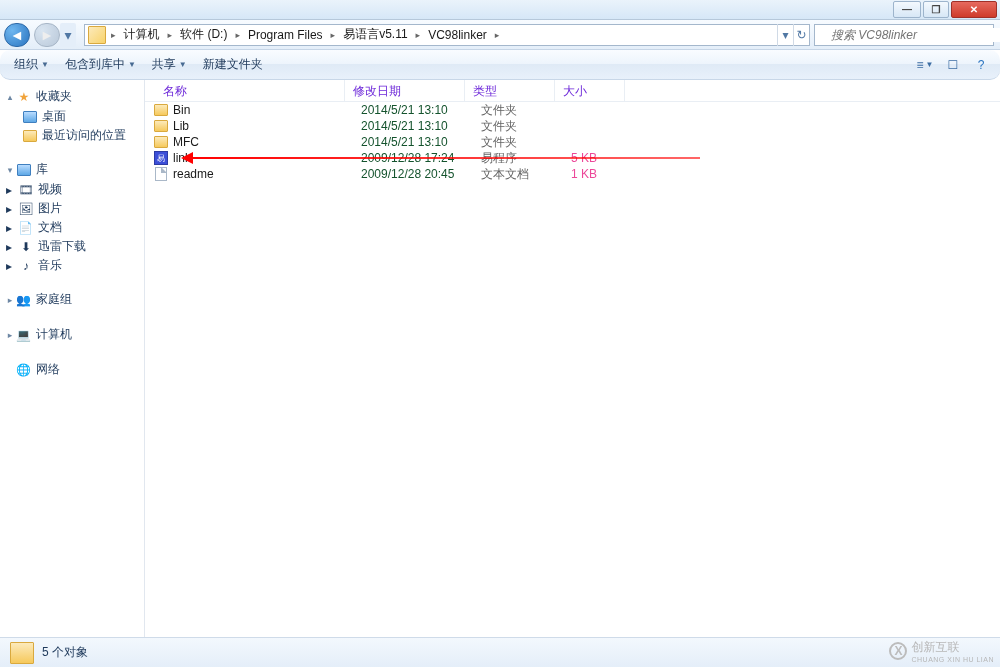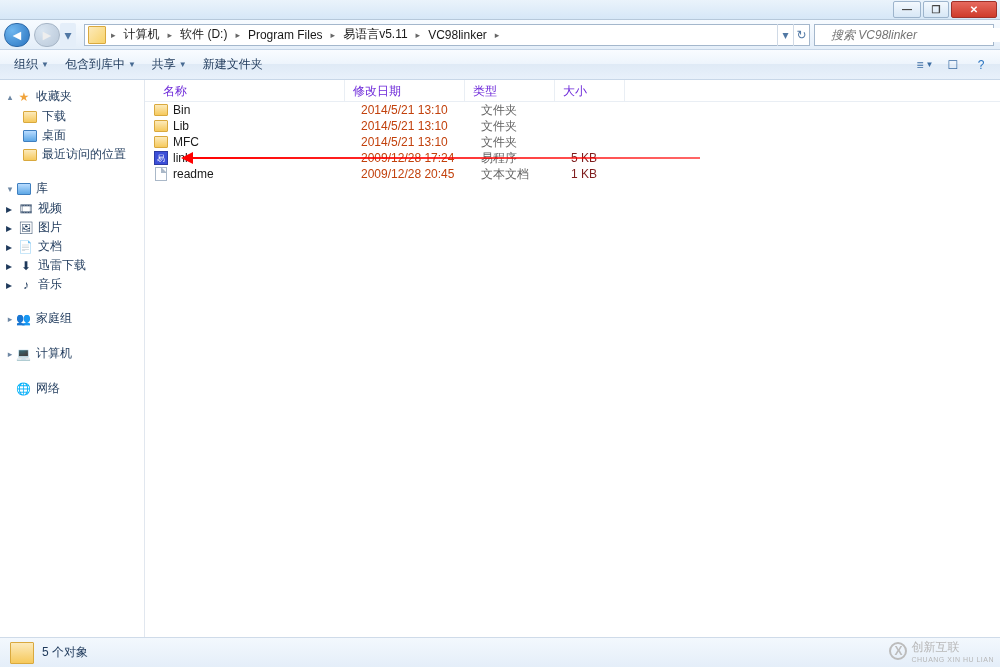--- a/index.html
+++ b/index.html
@@ -20,21 +20,21 @@
 .crumb-wrap { flex:1; height:22px; margin:0 4px 0 8px; background:#fff; border:1px solid #a4b7cc; display:flex; align-items:center; }
 .crumb-ico { width:18px; height:18px; margin:0 3px; background:linear-gradient(135deg,#fceabb,#f8d36b); border:1px solid #d9a93e; border-radius:1px; }
 .crumb { padding: 0 6px; height:100%; display:flex; align-items:center; color:#1a1a1a; }
 .crumb-sep { color:#666; padding:0 2px; font-size:9px;}
 .crumb-btn { width:16px; height:22px; border-left:1px solid #d0dae6; display:flex; align-items:center; justify-content:center; color:#5178a4;}
 .search-wrap { width:180px; height:22px; margin-right:6px; background:#fff; border:1px solid #a4b7cc; display:flex; align-items:center; }
 .search-wrap input { border:none; flex:1; padding:0 16px; font-style:italic; color:#777; outline:none; font-size:12px;}
 .search-ico { width:20px; display:flex; align-items:center; justify-content:center; color:#3c77b7; }
 
 
-.toolbar { height: 30px; background: linear-gradient(to bottom,#f9fcff 0%, #edf4fc 49%, #dfeaf6 50%, #e8f1fb 100%); border-bottom:1px solid #c8d7e8; display:flex; align-items:center; padding:0 6px; }
+.toolbar { height: 30px; background: linear-gradient(to bottom,#f9fcff 0%, #edf4fc 49%, #dfeaf6 50%, #e8f1fb 100%); border-bottom:1px solid #c8d7e8; display:flex; align-items:center; padding:0 6px;border-radius:10px; }
 .tbtn { padding: 0 8px; height:24px; display:flex; align-items:center; color:#1e395b; }
 .tbtn .drop { margin-left:3px; font-size:8px; color:#476a92;}
 .toolbar .spacer { flex:1; }
 .icobtn { width:26px; height:22px; display:flex; align-items:center; justify-content:center; border:1px solid transparent; border-radius:2px; margin-left:2px; color:#3c6da3;}
 
 .main { display:flex; height: calc(100% - 20px - 30px - 30px - 30px); }
 
 
 .sidebar { width:145px; background:#fff; border-right: 1px solid #e1e7ef; overflow:auto; padding:6px 0;}
 .sb-group { margin: 0 0 14px 0; }
@@ -51,23 +51,23 @@
 .cols { display:flex; height:22px; border-bottom:1px solid #e9eef4; color:#6d28d9; }
 .colh { padding:3px 8px; border-right:1px solid #e9eef4;}
 .c-name { width:200px; padding-left:18px;}
 .c-date { width:120px;}
 .c-type { width:90px;}
 .c-size { width:70px;}
 .files { }
 .frow { display:flex; height:16px; align-items:center; padding:0 8px; }
 .fico { width:16px; height:16px; margin-right:4px; display:flex; align-items:center; justify-content:center;}
 .fname { width:188px; color:#1a1a1a; }
-.fdate { width:120px; color:#c2410c; }
+.fdate { width:120px; color:#14532d; }
 .ftype { width:90px; color:#646464; }
-.fsize { width:70px; color:#7f1d1d; }
+.fsize { width:70px; color:#ec4899; }
 .doc-ico { width:12px;height:14px;background:#fff;border:1px solid #aab8c8;position:relative;}
 .doc-ico::before{content:"";position:absolute;right:-1px;top:-1px;border:3px solid transparent;border-left-color:#aab8c8;border-bottom-color:#aab8c8;}
 .app-ico { width:14px;height:14px;background:#3c4fd8;border:1px solid #2c3aa5;display:flex;align-items:center;justify-content:center;color:#fff;font-size:8px;}
 
 
 .statusbar { height:30px; background:linear-gradient(#f3f8fd,#e4eef9); border-top:1px solid #cfdbe9; display:flex; align-items:center; padding:0 10px; color:#1e395b;}
 .status-ico { width:24px; height:22px; background:linear-gradient(#fceabb,#f6c95c);border:1px solid #d9a93e;border-radius:1px; margin-right:8px;}
 
 
 .arrow { position:absolute; left:185px; top:157px; height:2px; width:515px; background:linear-gradient(to left, rgba(255,0,0,0.6), #ff0000); pointer-events:none; z-index:5;}
@@ -139,26 +139,20 @@
 
   <div class="sidebar">
     <div class="sb-group">
       <div class="sb-head">
           <span class="tw">▴</span>
           <span class="sb-ico star">★</span>
           <span>收藏夹</span>
         </div>
       <div class="sb-item">
           <span class="sb-ico">
-            <span class="folder-ico"></span>
-          </span>
-          <span>下载</span>
-        </div>
-      <div class="sb-item">
-          <span class="sb-ico">
             <span class="blue-ico"></span>
           </span>
           <span>桌面</span>
         </div>
       <div class="sb-item">
           <span class="sb-ico">
             <span class="folder-ico"></span>
           </span>
           <span>最近访问的位置</span>
         </div>

